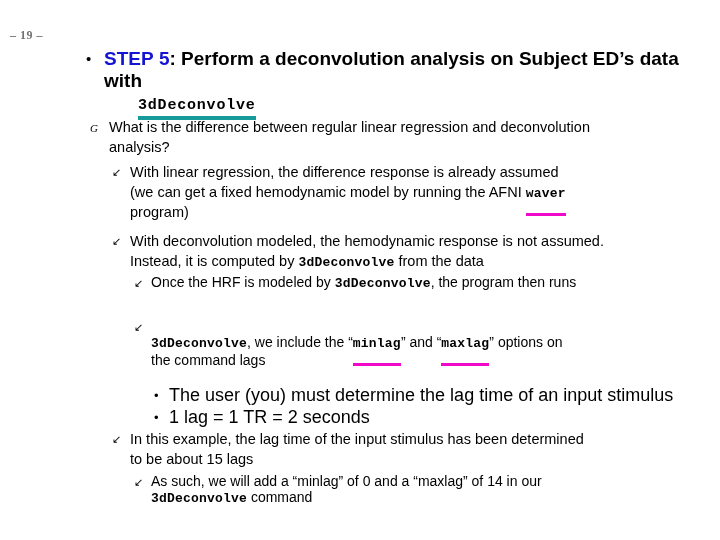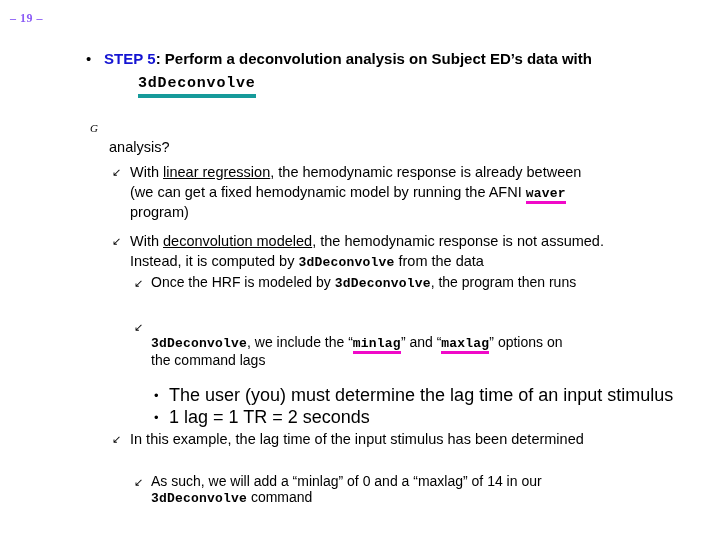--- a/index.html
+++ b/index.html
@@ -19,26 +19,26 @@
 
   .slide {
     position: absolute;
     inset: 0;
   }
 
   
   .page-number {
     position: absolute;
     left: 10px;
-    top: 11px;
+    top: 28px;
     font-family: "Liberation Serif", serif;
     font-weight: bold;
     font-size: 12px;
     letter-spacing: 0.5px;
-    color: #8b5cf6;
+    color: #737373;
   }
 
   
   .lvl1 {
     position: absolute;
     left: 86px;
     top: 48px;
     width: 620px;
   }
   .lvl1-row {
@@ -48,21 +48,21 @@
   .lvl1-bullet {
     width: 18px;
     flex: 0 0 18px;
     font-size: 15px;
     line-height: 22px;
     color: #000000;
     text-align: left;
   }
   .lvl1-text {
     flex: 1 1 auto;
-    font-size: 15px;
+    font-size: 19px;
     font-weight: bold;
     line-height: 22px;
     color: #000000;
   }
   .step-word {
     color: #1414d2;
   }
   .step-num {
     color: #1414d2;
   }
@@ -130,34 +130,34 @@
   
   .lvl5 { left: 154px; width: 540px; }
   .lvl5 .bullet {
     width: 15px;
     font-size: 13px;
     line-height: 19px;
   }
   .lvl5 .txt { font-size: 18px; line-height: 19px; }
 
   
-  .u { text-decoration: underline; }
+  .u { }
   .mono {
     font-family: "Liberation Mono", monospace;
     font-weight: bold;
     font-size: 13px;
     letter-spacing: 0.2px;
   }
   .mono-hl {
     font-family: "Liberation Mono", monospace;
     font-weight: bold;
     font-size: 13px;
     letter-spacing: 0.2px;
     border-bottom: 3px solid #f009c8;
-    padding-bottom: 0px;
+    padding-bottom: 12px;
   }
 </style>
 </head>
 <body>
 
 <div class="slide">
 
   <div class="page-number">– 19 –</div>
 
   <div class="lvl1">
@@ -165,26 +165,26 @@
       <span class="lvl1-bullet">•</span>
       <span class="lvl1-text"><span class="step-word">STEP</span><span>&nbsp;</span><span class="step-num">5</span><span>: Perform a deconvolution analysis on Subject ED’s data with</span></span>
     </div>
     <div class="title-second-line">
       <span class="mono-title">3dDeconvolve</span>
     </div>
   </div>
 
   <div class="row lvl2" style="top:118px;">
     <span class="bullet">G</span>
-    <span class="txt"><br><span>analysis?</span></span>
+    <span class="txt"><span>What is the difference between regular linear regression and deconvolution</span><br><span>analysis?</span></span>
   </div>
 
   <div class="row lvl3" style="top:163px;">
     <span class="bullet">↙</span>
-    <span class="txt"><span>With </span><span class="u">linear regression</span><span>, the hemodynamic response is already between</span><br><span>(we can get a fixed hemodynamic model by running the AFNI </span><span class="mono-hl">waver</span><br><span>program)</span></span>
+    <span class="txt"><span>With </span><span class="u">linear regression</span><span>, the difference response is already assumed</span><br><span>(we can get a fixed hemodynamic model by running the AFNI </span><span class="mono-hl">waver</span><br><span>program)</span></span>
   </div>
 
   <div class="row lvl3" style="top:232px;">
     <span class="bullet">↙</span>
     <span class="txt"><span>With </span><span class="u">deconvolution modeled</span><span>, the hemodynamic response is not assumed.</span><br><span>Instead, it is computed by </span><span class="mono">3dDeconvolve</span><span> from the data</span></span>
   </div>
 
   <div class="row lvl4" style="top:274px;">
     <span class="bullet">↙</span>
     <span class="txt"><span>Once the HRF is modeled by </span><span class="mono">3dDeconvolve</span><span>, the program then runs</span><br></span>
@@ -200,21 +200,21 @@
     <span class="txt">The user (you) must determine the lag time of an input stimulus</span>
   </div>
 
   <div class="row lvl5" style="top:408px;">
     <span class="bullet">•</span>
     <span class="txt">1 lag = 1 TR = 2 seconds</span>
   </div>
 
   <div class="row lvl3" style="top:430px;">
     <span class="bullet">↙</span>
-    <span class="txt"><span>In this example, the lag time of the input stimulus has been determined</span><br></span>
+    <span class="txt"><span>In this example, the lag time of the input stimulus has been determined</span><br><span>to be about 15 lags</span></span>
   </div>
 
   <div class="row lvl4" style="top:473px;">
     <span class="bullet">↙</span>
     <span class="txt"><span>As such, we will add a “minlag” of 0 and a “maxlag” of 14 in our</span><br><span class="mono">3dDeconvolve</span><span> command</span></span>
   </div>
 
 </div>
 
 </body></html>

